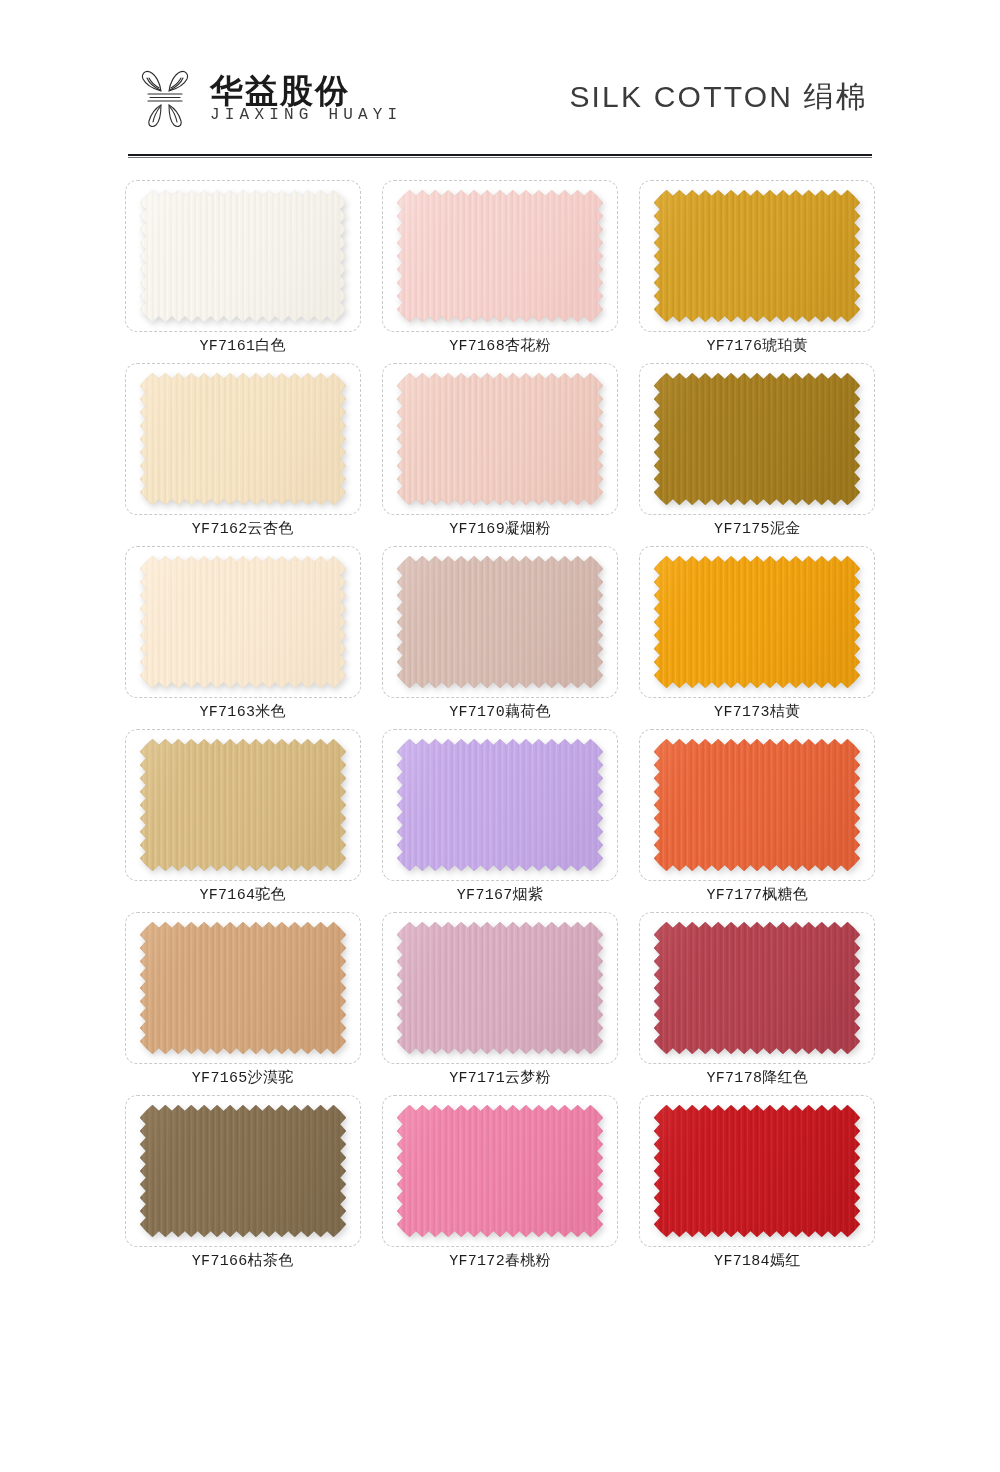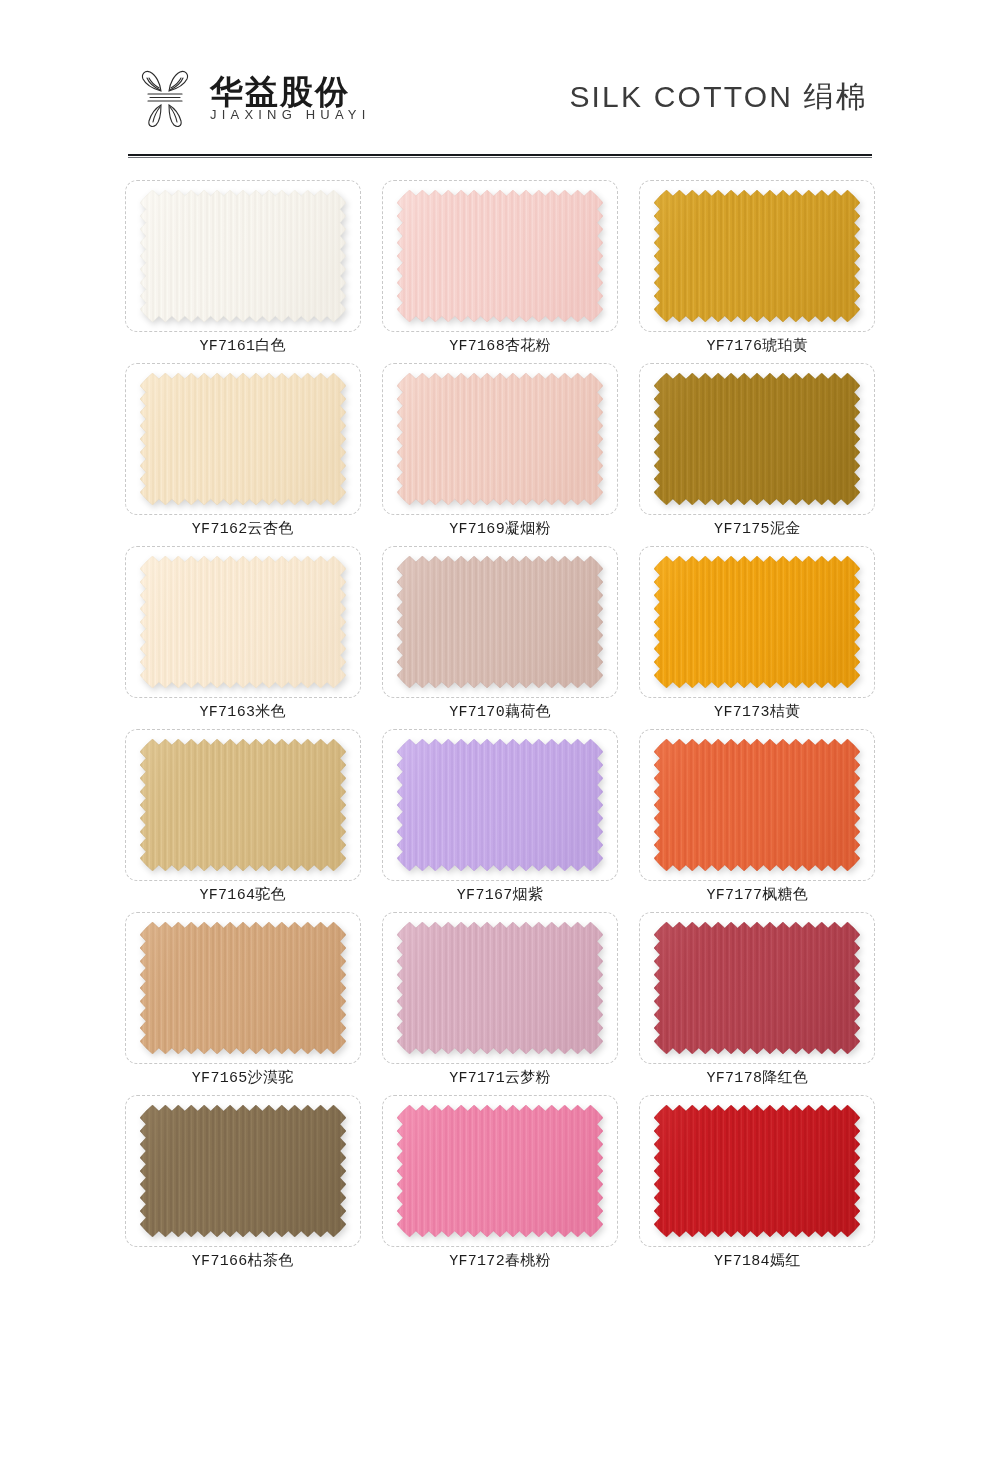--- a/index.html
+++ b/index.html
@@ -46,22 +46,22 @@
   }
   .brand-cn {
     font-family: "DejaVu Sans", "Liberation Sans", sans-serif;
     font-size: 33px;
     font-weight: 700;
     letter-spacing: 2px;
     color: #1b1b1b;
     white-space: nowrap;
   }
   .brand-en {
-    font-family: Liberation Sans, sans-serif;
-    font-size: 13px;
+    font-family: Liberation Mono, monospace;
+    font-size: 16px;
     letter-spacing: 5.2px;
     color: #3a3a3a;
     margin-top: 0;
     white-space: nowrap;
   }
 
   .header-title {
     font-family: "Liberation Sans", "DejaVu Sans", sans-serif;
     font-size: 30px;
     letter-spacing: 2.2px;

